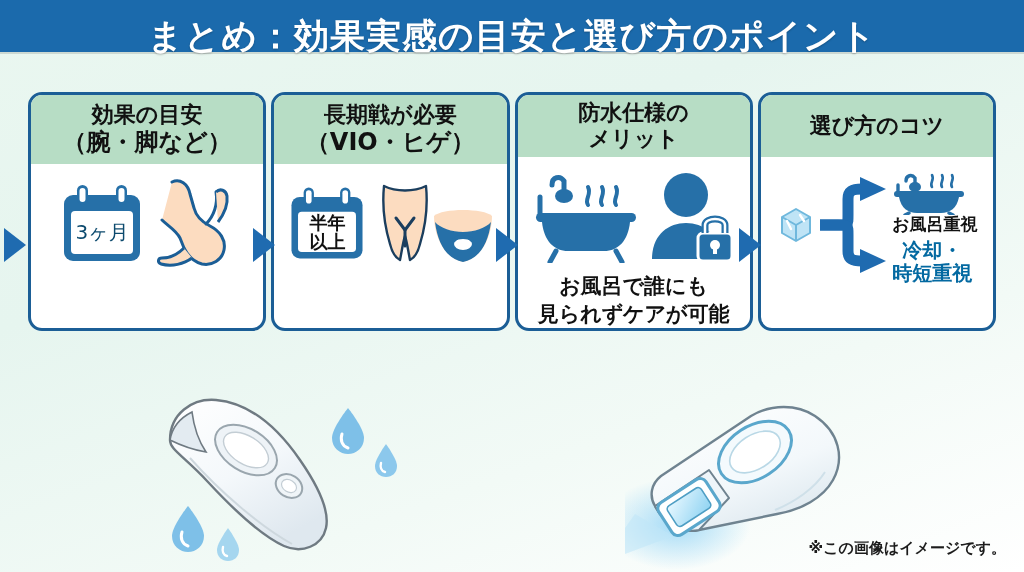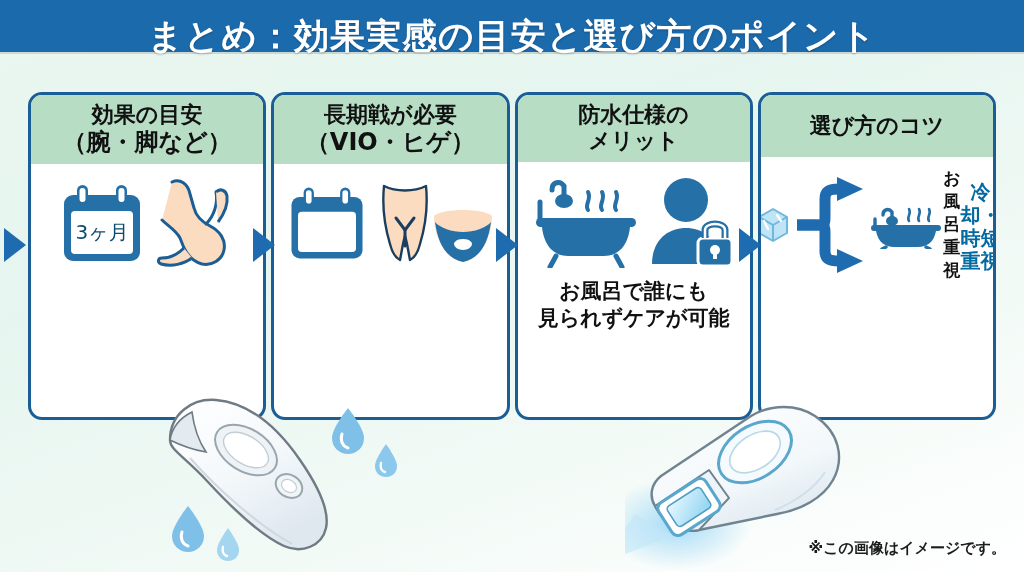--- a/index.html
+++ b/index.html
@@ -45,21 +45,21 @@
     text-shadow: 0 1px 2px rgba(0,0,0,0.25);
     white-space: nowrap;
   }
 
   
   .cards {
     position: absolute;
     left: 28px;
     top: 92px;
     width: 968px;
-    height: 328px;
+    height: 239px;
     display: flex;
     gap: 5px;
   }
   .card {
     position: relative;
     flex: 1 1 0;
     background: #ffffff;
     border: 3px solid #1b5e96;
     border-radius: 14px;
     overflow: hidden;
@@ -128,21 +128,22 @@
   .c4-wrap {
     display: flex;
     align-items: flex-start;
     justify-content: center;
     gap: 2px;
     padding-top: 4px;
     width: 100%;
   }
   .c4-right {
     display: flex;
-    align-items: center;
+    flex-direction: column;
+    align-items: flex-start;
     margin-top: 2px;
   }
   .c4-label-a {
     font-size: 17px;
     font-weight: 700;
     color: #111;
     margin-top: -2px;
   }
   .c4-label-b {
     font-size: 20px;
@@ -231,20 +232,22 @@
 
           <div style="position:relative;">
             <svg width="86" height="86" viewBox="0 0 92 86">
               <rect x="8" y="14" width="76" height="66" rx="9" fill="#2670a8"></rect>
               <rect x="15" y="30" width="62" height="43" rx="4" fill="#ffffff"></rect>
               <rect x="21" y="4" width="11" height="20" rx="5.5" fill="#2670a8"></rect>
               <rect x="60" y="4" width="11" height="20" rx="5.5" fill="#2670a8"></rect>
               <rect x="23.5" y="7" width="6" height="14" rx="3" fill="#ffffff"></rect>
               <rect x="62.5" y="7" width="6" height="14" rx="3" fill="#ffffff"></rect>
             </svg>
+            <div style="position:absolute;left:14px;top:30px;width:58px;height:43px;display:flex;align-items:center;justify-content:center;font-size:18px;font-weight:700;color:#111;line-height:1.05;text-align:center;white-space:pre-line;">半年
+以上</div>
           </div>
 
           <div style="margin-left:-2px;">
             <svg width="62" height="80" viewBox="0 0 62 80">
               <path d="M10 2 C22 8 40 8 52 2 C54 22 52 40 46 60 C44 68 40 74 36 76 C34 66 33 58 31 52 C29 58 28 66 26 76 C22 74 18 68 16 60 C10 40 8 22 10 2 Z" fill="#fcdcc0" stroke="#1b3e5e" stroke-width="2.4" stroke-linejoin="round"></path>
               <path d="M22 34 L31 46 L40 34" fill="none" stroke="#1b3e5e" stroke-width="3" stroke-linecap="round" stroke-linejoin="round"></path>
               <path d="M31 46 L31 62" fill="none" stroke="#1b3e5e" stroke-width="3" stroke-linecap="round"></path>
             </svg>
           </div>
 

